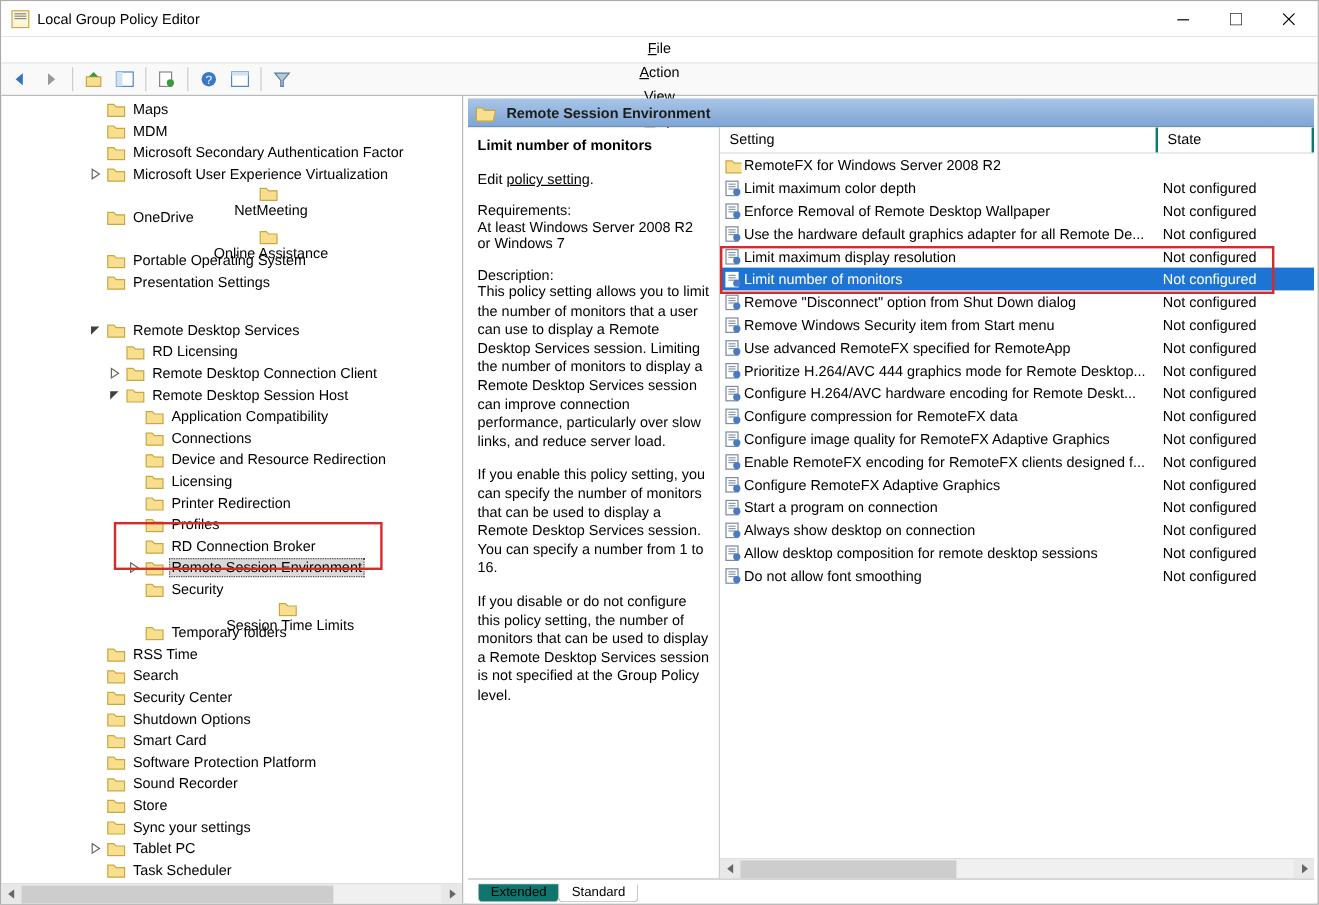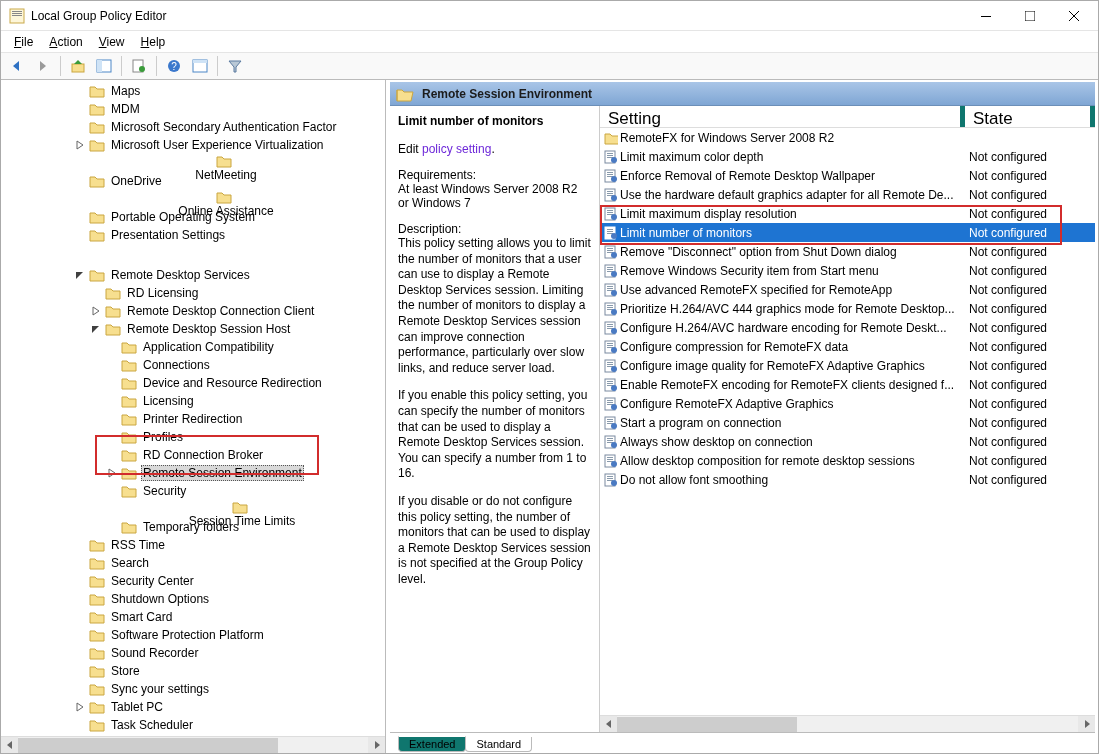--- a/index.html
+++ b/index.html
@@ -2,21 +2,21 @@
 <html><head>
 <meta charset="utf-8">
 <style>
 * { box-sizing: border-box; margin: 0; padding: 0; }
 body { font-family: "Segoe UI", Tahoma, sans-serif; font-size: 12px; background: #fff; color: #000; width: 1099px; height: 754px; overflow: hidden; border: 1px solid #aaa; }
 .titlebar { height: 30px; display: flex; align-items: center; padding: 0 2px 0 8px; background: #fff; border-bottom: 1px solid #e5e5e5; }
 .titlebar .app-icon { width: 16px; height: 16px; margin-right: 6px; }
 .titlebar .title { flex: 1; font-size: 12px; }
 .titlebar .win-btn { width: 44px; height: 29px; display: flex; align-items: center; justify-content: center; }
 .titlebar .win-btn svg { display: block; }
-.menubar { height: 21px; display: flex; align-items: center; padding: 0 6px; gap: 2px; background: #fff;}
+.menubar { height: 21px; display: flex; align-items: center; padding: 0 6px; gap: 2px; background: #fff; flex-direction: column;}
 .menubar .menu-item { padding: 2px 7px; cursor: default; }
 .menubar .menu-item u { text-decoration: underline; }
 .toolbar { height: 28px; display: flex; align-items: center; padding: 0 4px; gap: 2px; border-top: 1px solid #e5e5e5; border-bottom: 1px solid #bbb; background: #f9f9f9; }
 .toolbar .tbtn { width: 24px; height: 22px; display: flex; align-items: center; justify-content: center; border: 1px solid transparent; }
 .toolbar .sep { width: 1px; height: 20px; background: #ccc; margin: 0 3px; }
 .content { display: flex; height: calc(754px - 30px - 21px - 28px - 2px); }
 .tree-pane { width: 385px; border-right: 1px solid #bbb; overflow: auto; padding: 2px 0 2px 0; position: relative;}
 .tree { padding-left: 8px; }
 .row { display: flex; align-items: center; height: 18px; white-space: nowrap; padding-right: 6px; }
 .twisty { width: 14px; height: 14px; display: inline-flex; align-items: center; justify-content: center; margin-right: 2px; cursor: default; }
@@ -25,28 +25,28 @@
 .row .label { padding: 0 2px; }
 .row.selected-tree .label { background: #d9d9d9; border: 1px dotted #555; padding: 0 1px; }
 .right-pane { flex: 1; display: flex; flex-direction: column; border-left: 1px solid #fff;}
 .header-bar { height: 24px; background: linear-gradient(#a9c5e7, #7fa6d4); display: flex; align-items: center; padding: 0 6px; color: #000; border-bottom: 1px solid #6c8fb8; margin: 2px 3px 0 3px;}
 .header-bar .folder-open { width: 18px; height: 16px; margin-right: 8px; }
 .header-bar .text { font-weight: bold; font-size: 12px; color: #1c1c1c;}
 .split { flex: 1; display: flex; overflow: hidden; margin: 0 3px;}
 .desc-pane { width: 210px; border-right: 1px solid #ccc; padding: 8px 8px 8px 8px; overflow: auto; position: relative;}
 .desc-pane h3 { font-size: 12px; font-weight: bold; margin-bottom: 14px; }
 .desc-pane .editline { margin-bottom: 12px; }
-.desc-pane a { color: #6d28d9; cursor: pointer;}
+.desc-pane a { color: #000000; text-decoration: underline; cursor: pointer;}
 .desc-pane .req-lbl { margin-top: 2px; }
 .desc-pane .req-txt { margin-bottom: 12px; }
 .desc-pane .desc-lbl { margin-top: 2px; }
 .desc-pane p { margin-bottom: 12px; line-height: 1.3; }
 .list-pane { flex: 1; display: flex; flex-direction: column; overflow: hidden; }
 .list-header { display: flex; height: 22px; border-bottom: 1px solid #ddd; background: #fff; }
-.list-header .col { padding: 3px 8px; border-right: 5px solid #0f766e; font-size: 17px; }
+.list-header .col { padding: 3px 8px; border-right: 2px solid #0f766e; font-size: 12px; }
 .list-header .col.setting { flex: 1; }
 .list-header .col.state { width: 130px; text-align: left;}
 .list-body { flex: 1; overflow: auto; }
 .list-row { display: flex; height: 19px; align-items: center; }
 .list-row .icon { width: 18px; display: flex; align-items: center; justify-content: center; padding-left: 4px;}
 .list-row .setting-cell { flex: 1; padding-left: 2px; white-space: nowrap; overflow: hidden; text-overflow: ellipsis; padding-right: 4px;}
 .list-row .state-cell { width: 130px; padding-left: 4px; }
 .list-row.selected { background: #1e74d2; color: #fff; }
 .list-row.selected .state-cell { color: #fff; }
 .tabs { height: 21px; border-top: 1px solid #bbb; display: flex; align-items: flex-end; padding-left: 8px; background: #fff; margin: 0 3px;}

